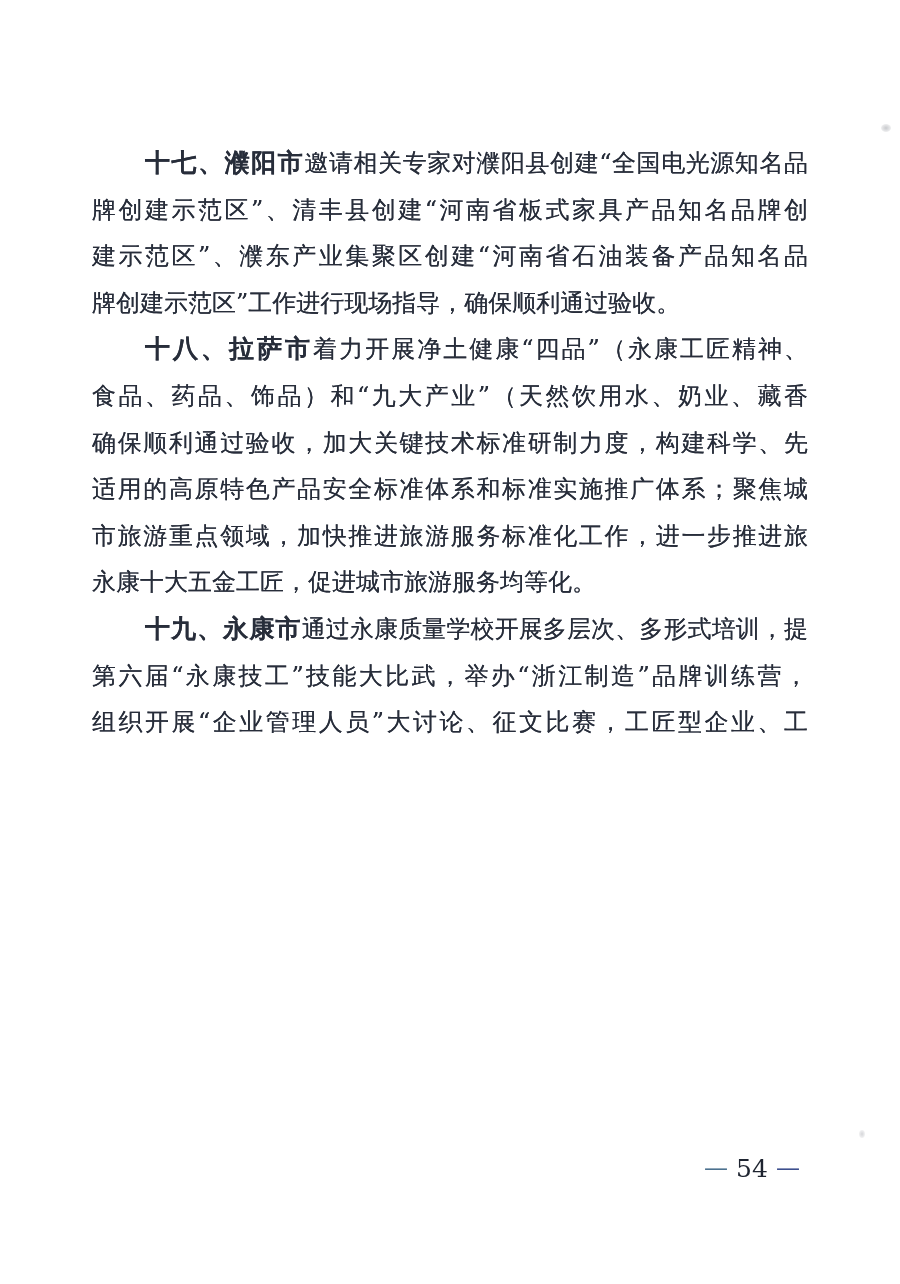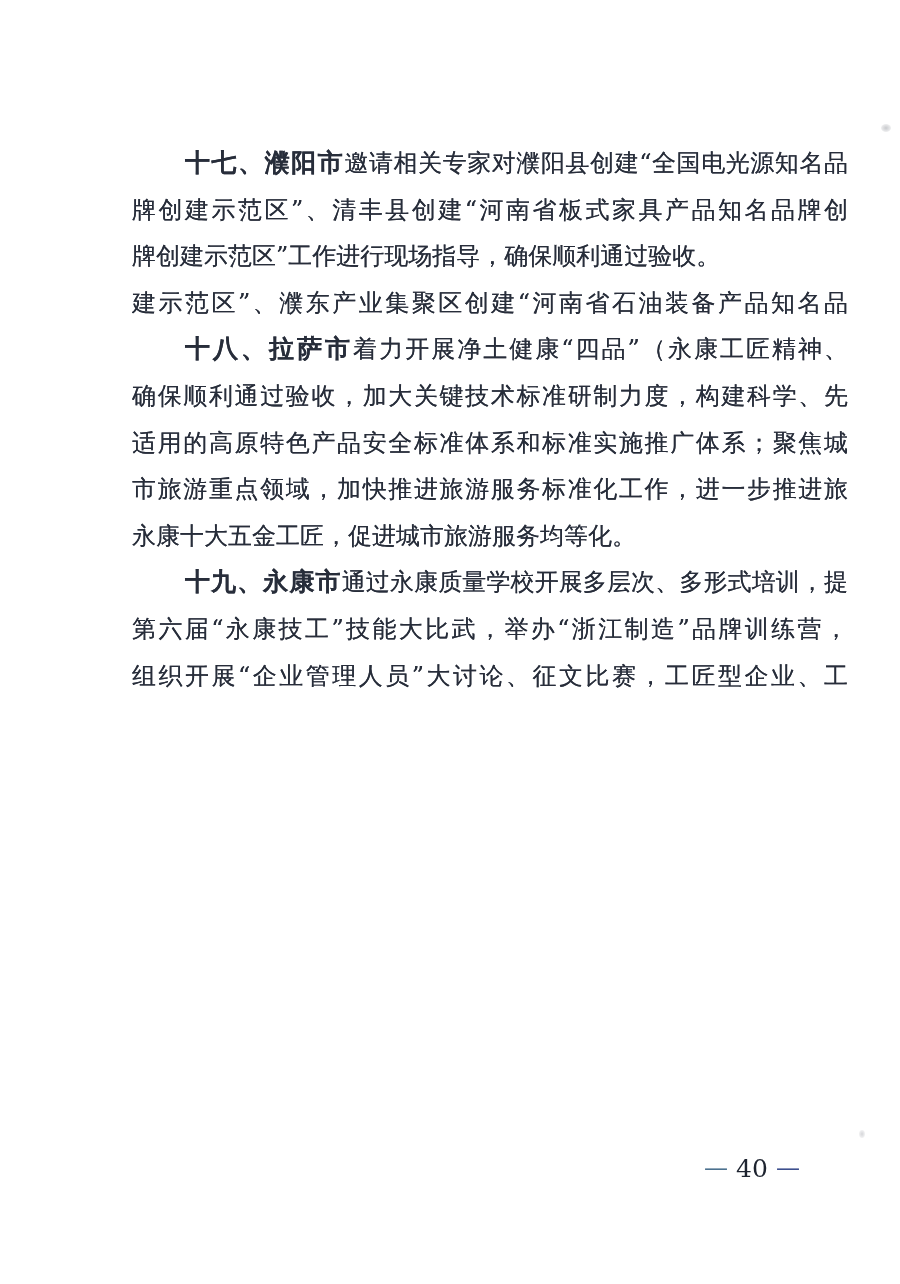--- a/index.html
+++ b/index.html
@@ -17,21 +17,20 @@
     color: #272d3a;
   }
   .doc {
     position: absolute;
     left: 92px;
     top: 140px;
     width: 716px;
     font-size: 24px;
     line-height: 46.6px;
     text-shadow: 0 0 0.6px rgba(39, 45, 58, 0.85);
-    margin-left: 40px;
   }
   .line {
     height: 46.6px;
     overflow: hidden;
     text-align: justify;
     text-align-last: justify;
     text-justify: inter-character;
   }
   .line.first {
     text-indent: 53px;
@@ -87,42 +86,43 @@
 </head>
 <body>
 
 <div class="page">
 
   <div class="doc">
 
     <section>
       <div class="line first"><span class="lead">十七、濮阳市</span><span>邀请相关专家对濮阳县创建“全国电光源知名品</span></div>
       <div class="line">牌创建示范区”、清丰县创建“河南省板式家具产品知名品牌创</div>
+      <div class="line">建示范区”、濮东产业集聚区创建“河南省石油装备产品知名品</div>
       <div class="line last">牌创建示范区”工作进行现场指导，确保顺利通过验收。</div>
-      <div class="line">建示范区”、濮东产业集聚区创建“河南省石油装备产品知名品</div>
     </section>
 
     <section>
       <div class="line first"><span class="lead">十八、拉萨市</span><span>着力开展净土健康“四品”（永康工匠精神、</span></div>
+      <div class="line">食品、药品、饰品）和“九大产业”（天然饮用水、奶业、藏香</div>
       <div class="line">确保顺利通过验收，加大关键技术标准研制力度，构建科学、先进、</div>
       <div class="line">适用的高原特色产品安全标准体系和标准实施推广体系；聚焦城</div>
       <div class="line">市旅游重点领域，加快推进旅游服务标准化工作，进一步推进旅</div>
       <div class="line last">永康十大五金工匠，促进城市旅游服务均等化。</div>
     </section>
 
     <section>
       <div class="line first"><span class="lead">十九、永康市</span><span>通过永康质量学校开展多层次、多形式培训，提</span></div>
       <div class="line">第六届“永康技工”技能大比武，举办“浙江制造”品牌训练营，</div>
       <div class="line">组织开展“企业管理人员”大讨论、征文比赛，工匠型企业、工</div>
     </section>
 
   </div>
 
   <div class="pagenum">
     <span class="dash-left">—</span>
-    <span>40</span>
+    <span>54</span>
     <span class="dash-right">—</span>
   </div>
 
   <div class="speck-a"></div>
   <div class="speck-b"></div>
 
 </div>
 
 </body></html>

